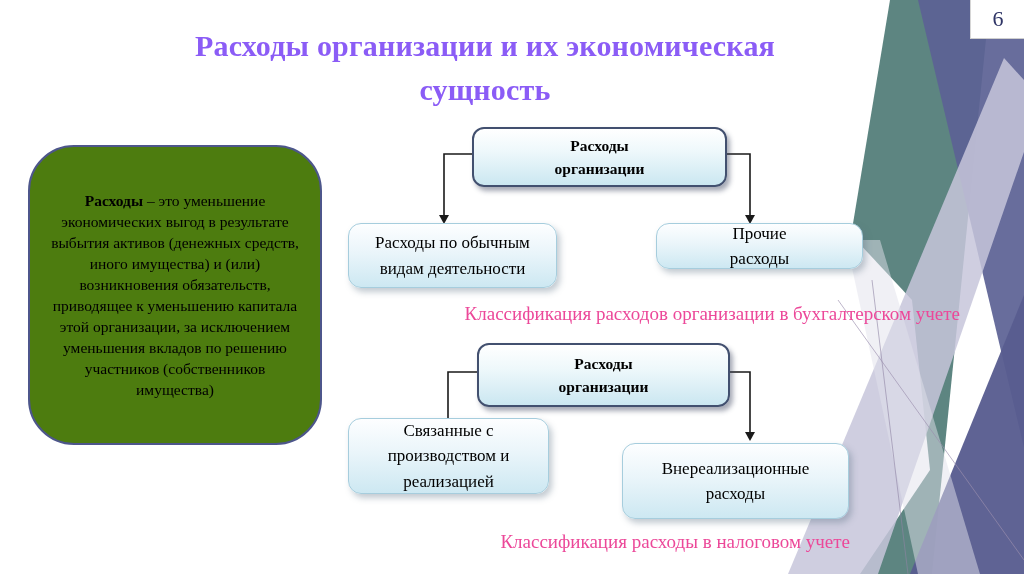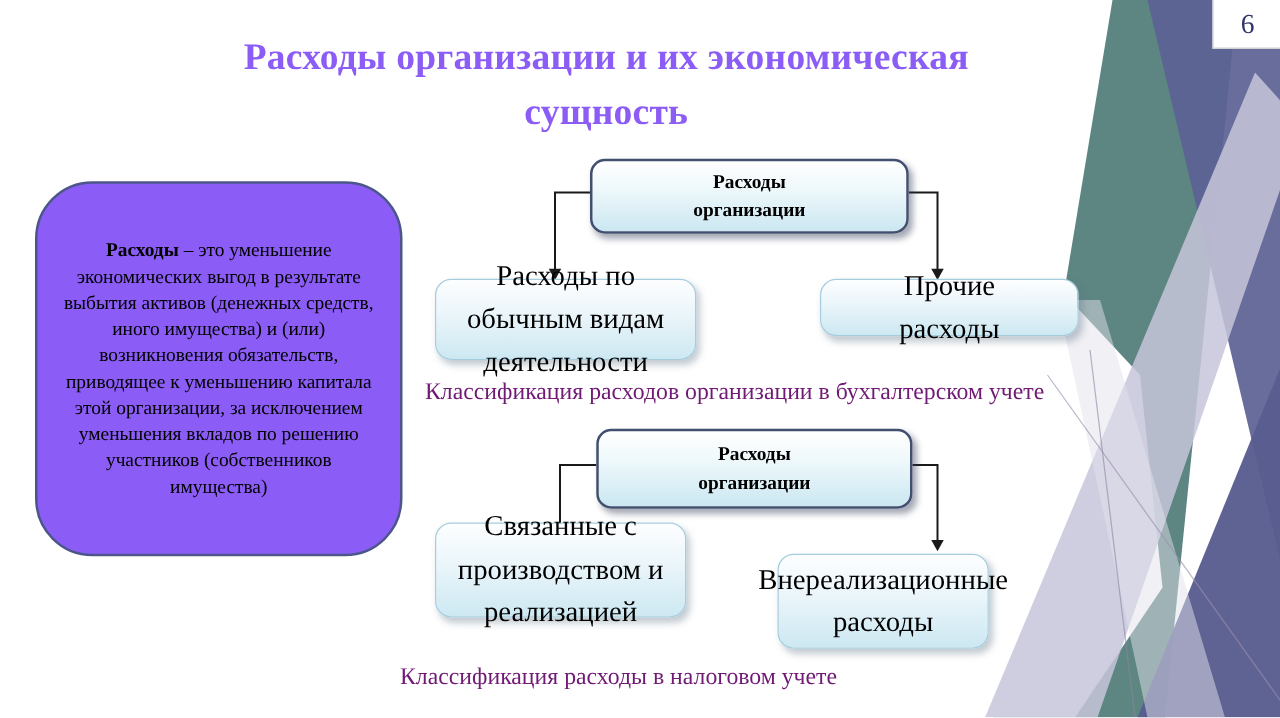--- a/index.html
+++ b/index.html
@@ -12,21 +12,21 @@
   #connectors{z-index:2;}
 
   .title{
     position:absolute;left:40px;top:24px;width:890px;z-index:3;
     text-align:center;font-size:30px;font-weight:bold;color:#8b5cf6;
     line-height:1.45;white-space:pre-line;letter-spacing:.2px;
   }
 
   .def-box{
     position:absolute;left:28px;top:145px;width:294px;height:300px;z-index:3;
-    box-sizing:border-box;background:#8b5cf6;border:2px solid #4d568b;
+    box-sizing:border-box;background:#4d7c0f;border:2px solid #4d568b;
     border-radius:46px;display:flex;align-items:center;justify-content:center;
     padding:18px 16px;
   }
   .def-text{font-size:15.5px;line-height:1.36;text-align:center;}
   .def-text b{font-weight:bold;}
 
   .node{
     position:absolute;z-index:3;box-sizing:border-box;
     display:flex;align-items:center;justify-content:center;text-align:center;
     white-space:pre-line;
@@ -34,31 +34,31 @@
   .root-node{
     background:linear-gradient(#ffffff 0%,#eef8fb 40%,#cbe7f1 100%);
     border:2px solid #42506f;border-radius:12px;
     box-shadow:3px 4px 5px rgba(55,65,90,.45);
     font-weight:bold;font-size:15.5px;line-height:1.5;
   }
   .child-node{
     background:linear-gradient(#fdfeff 0%,#eaf5fa 45%,#cde8f2 100%);
     border:1px solid #a6cddd;border-radius:13px;
     box-shadow:3px 4px 6px rgba(95,115,135,.38);
-    font-size:23px;line-height:1.5;padding:4px 8px;
+    font-size:17px;line-height:1.5;padding:4px 8px;
   }
   #d1-root{left:472px;top:127px;width:255px;height:60px;}
   #d1-child-left{left:348px;top:223px;width:209px;height:65px;}
   #d1-child-right{left:656px;top:223px;width:207px;height:46px;}
   #d2-root{left:477px;top:343px;width:253px;height:64px;}
   #d2-child-left{left:348px;top:418px;width:201px;height:76px;}
-  #d2-child-right{left:622px;top:443px;width:169px;height:76px;}
+  #d2-child-right{left:622px;top:443px;width:227px;height:76px;}
 
   .caption{
-    position:absolute;z-index:3;text-align:left;font-size:19px;color:#701a75;
+    position:absolute;z-index:3;text-align:right;font-size:19px;color:#ec4899;
   }
   #caption1{left:340px;top:303px;width:620px;}
   #caption2{left:320px;top:531px;width:530px;}
 
   .page-num{
     position:absolute;left:970px;top:0;width:54px;height:38px;z-index:4;
     background:#ffffff;border-left:1px solid #d6d6d6;border-bottom:1px solid #cfcfcf;
     display:flex;align-items:center;justify-content:center;
     font-size:22px;color:#2f3566;
   }

